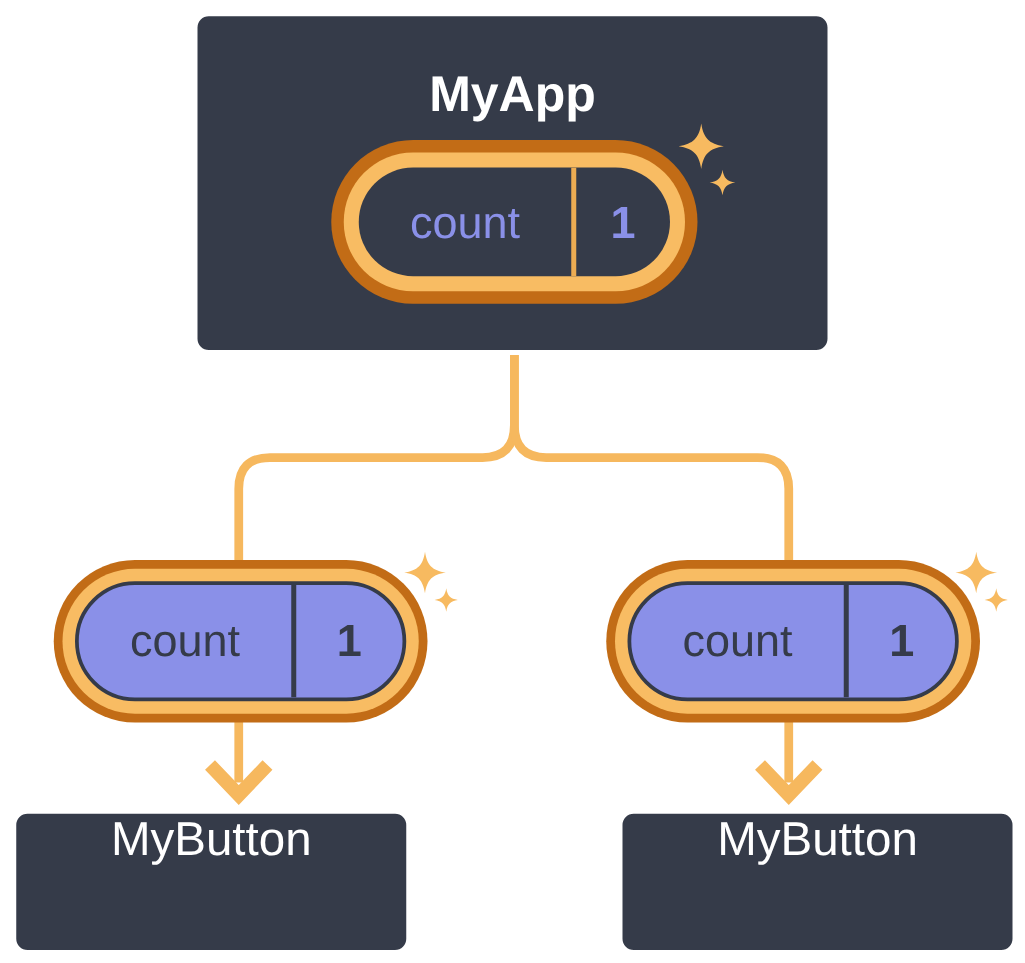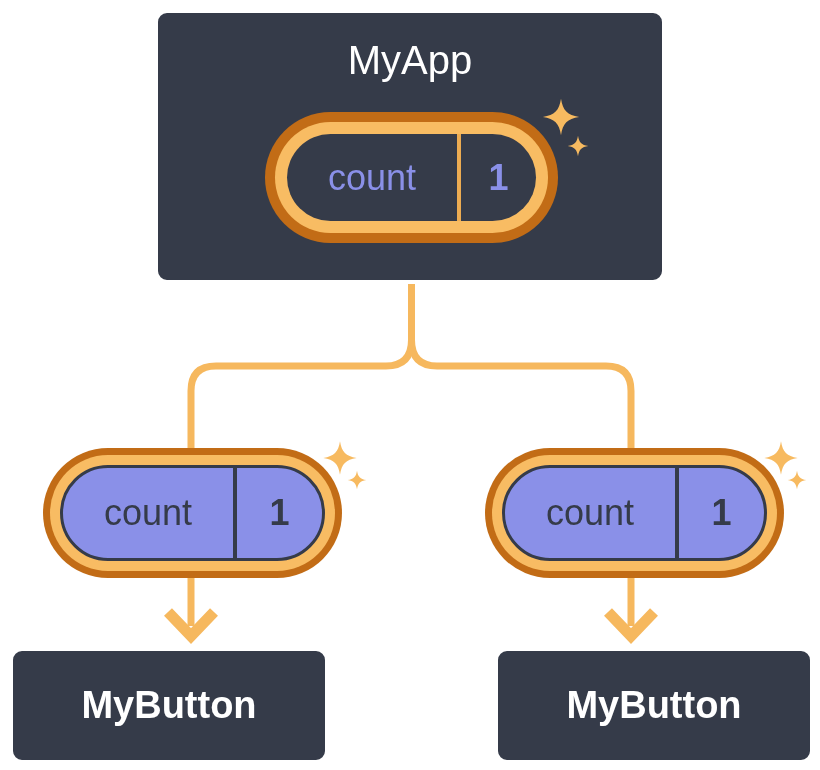--- a/index.html
+++ b/index.html
@@ -25,36 +25,35 @@
     background:#353B49;
     border:3px solid #ffffff;
     border-radius:12px;
     box-sizing:border-box;
     z-index:2;
   }
   #app-box { left:155px; top:10px; width:510px; height:273px; }
 
   #app-title {
     position:absolute;
-    left:155px; top:40px; width:510px;
+    left:155px; top:56px; width:510px;
     text-align:center;
     color:#ffffff;
     font-size:40px;
-    font-weight:400;
+    font-weight:700;
     line-height:1;
     z-index:3;
   }
 
   .button-box {
     display:flex;
-    align-items:center;
     justify-content:center;
     color:#ffffff;
     font-size:38px;
-    font-weight:700;
+    font-weight:400;
   }
   #button-box-left  { left:10px;  top:648px; width:318px; height:115px; }
   #button-box-right { left:495px; top:648px; width:318px; height:115px; }
 
   
   .pill-outer {
     position:absolute;
     border-radius:999px;
     background:#C26C16;
     z-index:3;

